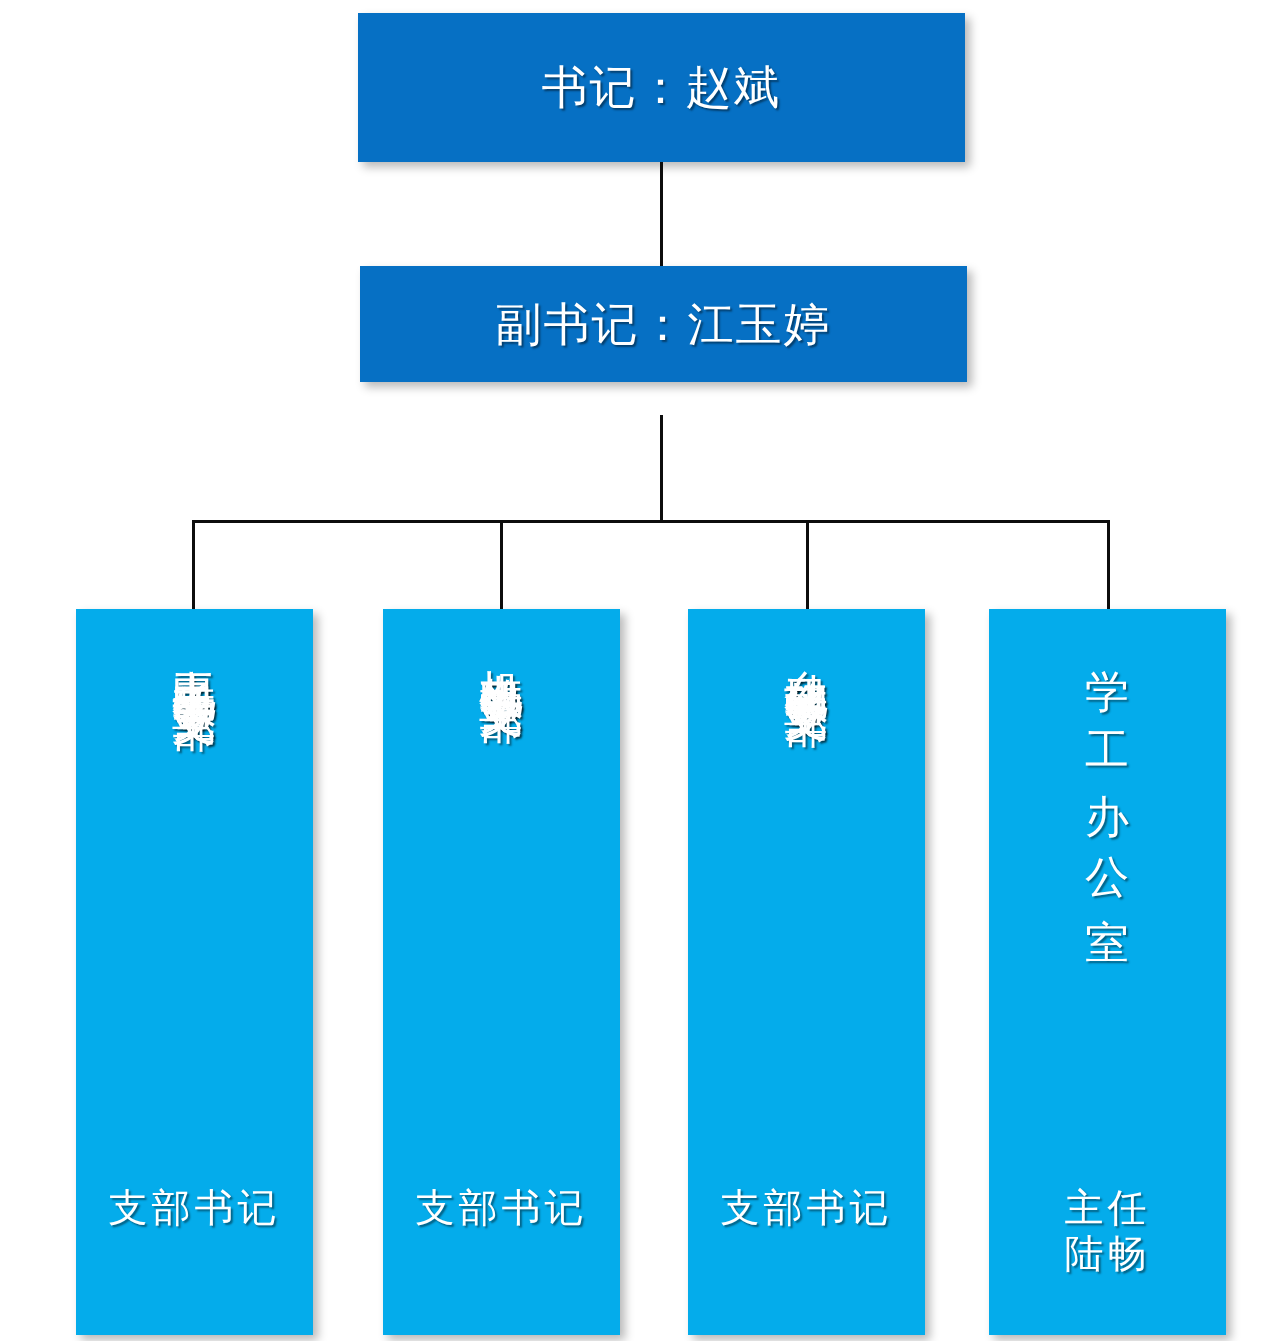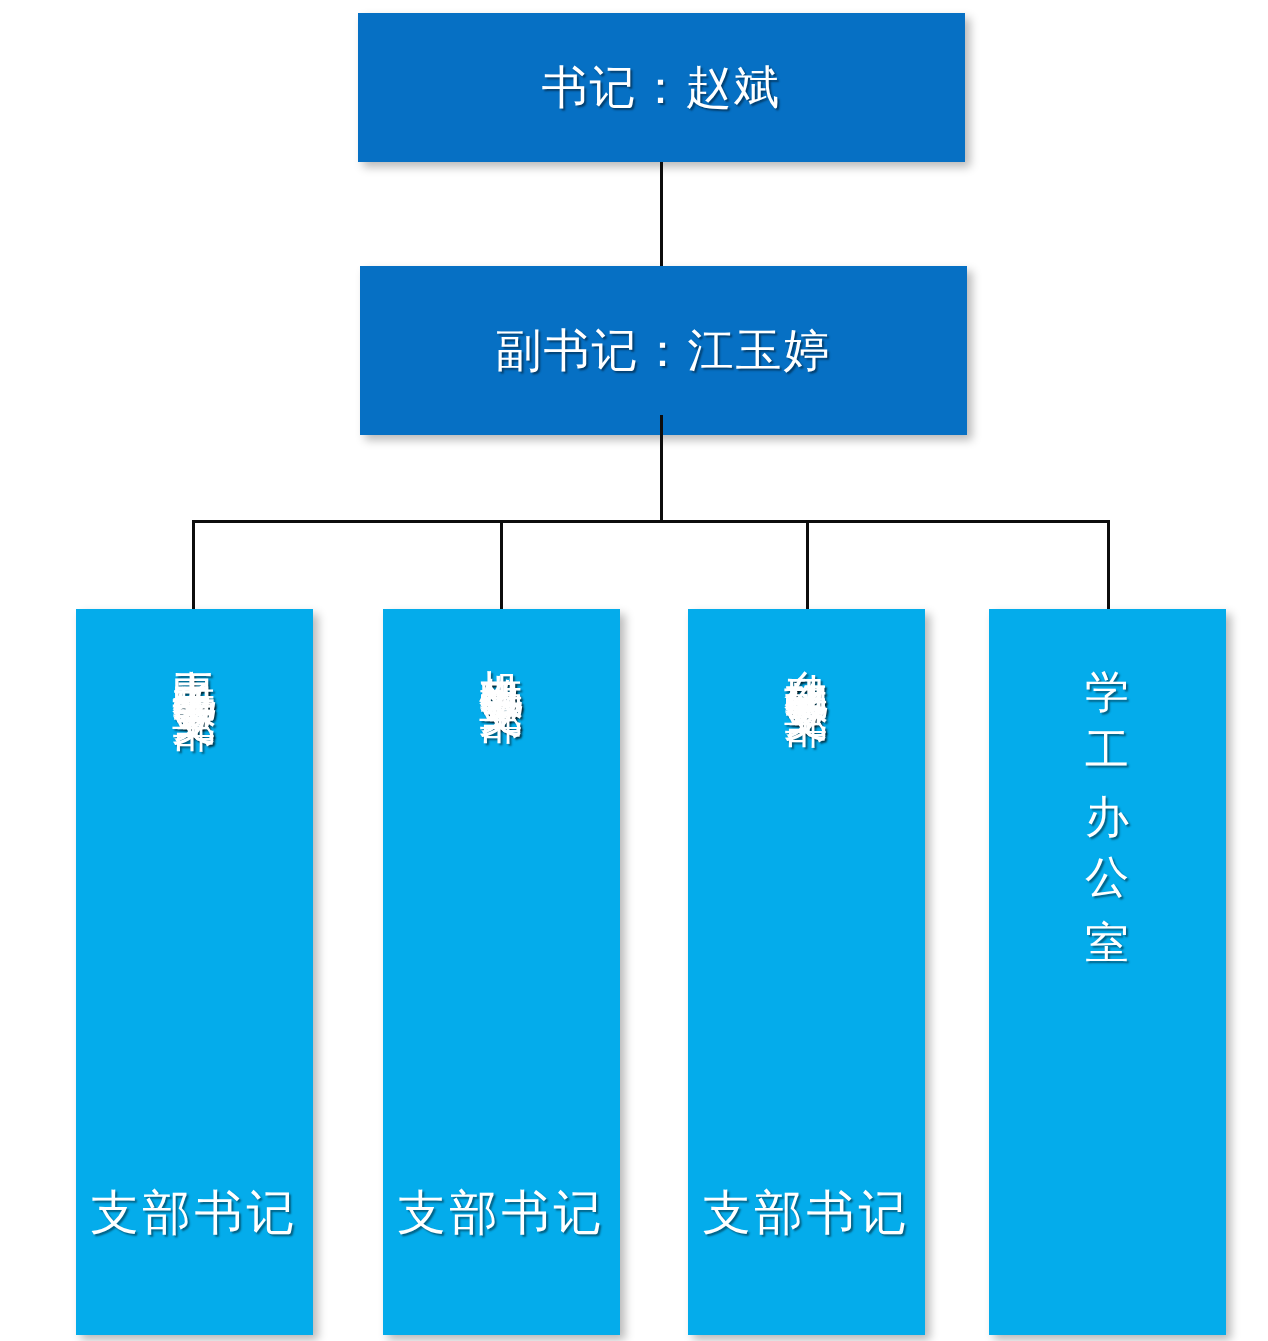--- a/index.html
+++ b/index.html
@@ -71,40 +71,40 @@
   }
   .vtitle.tight {
     letter-spacing: 4px;
   }
 
   .leader {
     position: absolute;
     left: 0;
     right: 0;
     text-align: center;
-    font-size: 48px;
+    font-size: 39px;
     line-height: 1.18;
     white-space: nowrap;
     font-family: Liberation Serif, serif;
   }
   .leader .leader-role { display: block; letter-spacing: 4px; }
   .leader .leader-name { display: block; letter-spacing: 4px; }
 </style>
 </head>
 <body>
 
 <div id="org-chart">
 
   <div class="node node-top" style="left:358px; top:13px; width:607px; height:149px;">
     <span class="node-title">书记：赵斌</span>
   </div>
 
   <div class="connector conn-v" style="left:660px; top:162px; height:104px;"></div>
 
-  <div class="node node-top" style="left:360px; top:266px; width:607px; height:169px;">
+  <div class="node node-top" style="left:360px; top:266px; width:607px; height:116px;">
     <span class="node-title">副书记：江玉婷</span>
   </div>
 
   <div class="connector conn-v" style="left:660px; top:415px; height:107px;"></div>
 
   <div class="connector conn-h" style="left:192px; top:520px; width:917px;"></div>
 
   <div class="connector conn-v" style="left:192px; top:520px; height:89px;"></div>
   <div class="connector conn-v" style="left:500px; top:520px; height:89px;"></div>
   <div class="connector conn-v" style="left:806px; top:520px; height:89px;"></div>
@@ -126,15 +126,19 @@
 
   <div class="node node-dept" style="left:688px; top:609px; width:237px; height:726px;">
     <span class="vtitle tight">自动化教研室党支部</span>
     <span class="leader" style="top: 576px;">
       <span class="leader-role">支部书记</span>
     </span>
   </div>
 
   <div class="node node-dept" style="left:989px; top:609px; width:237px; height:726px;">
     <span class="vtitle spaced">学工办公室</span>
+    <span class="leader" style="top: 576px;">
+      <span class="leader-role">主任</span>
+      <span class="leader-name">陆畅</span>
+    </span>
   </div>
 
 </div>
 
 </body></html>

